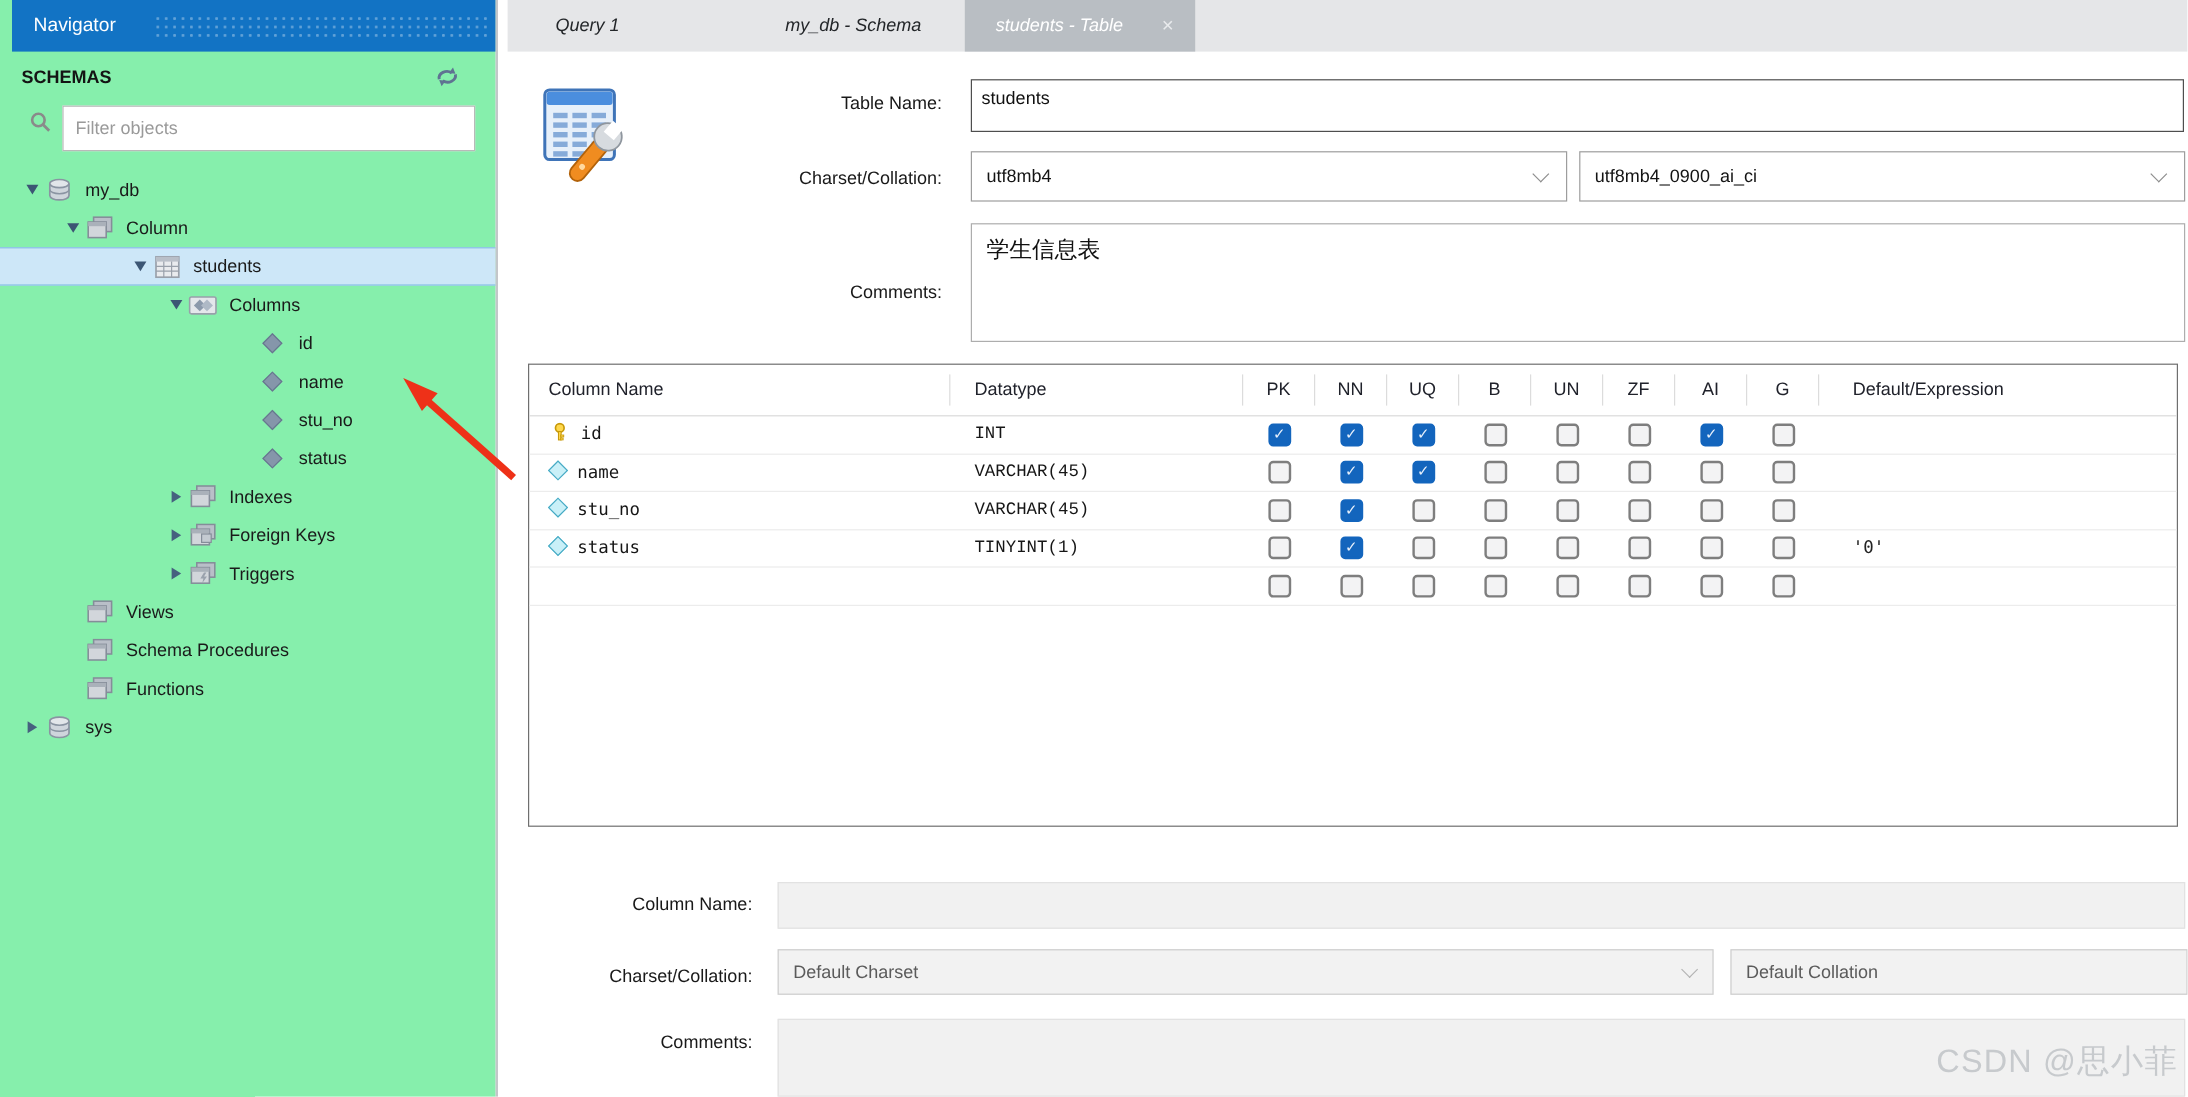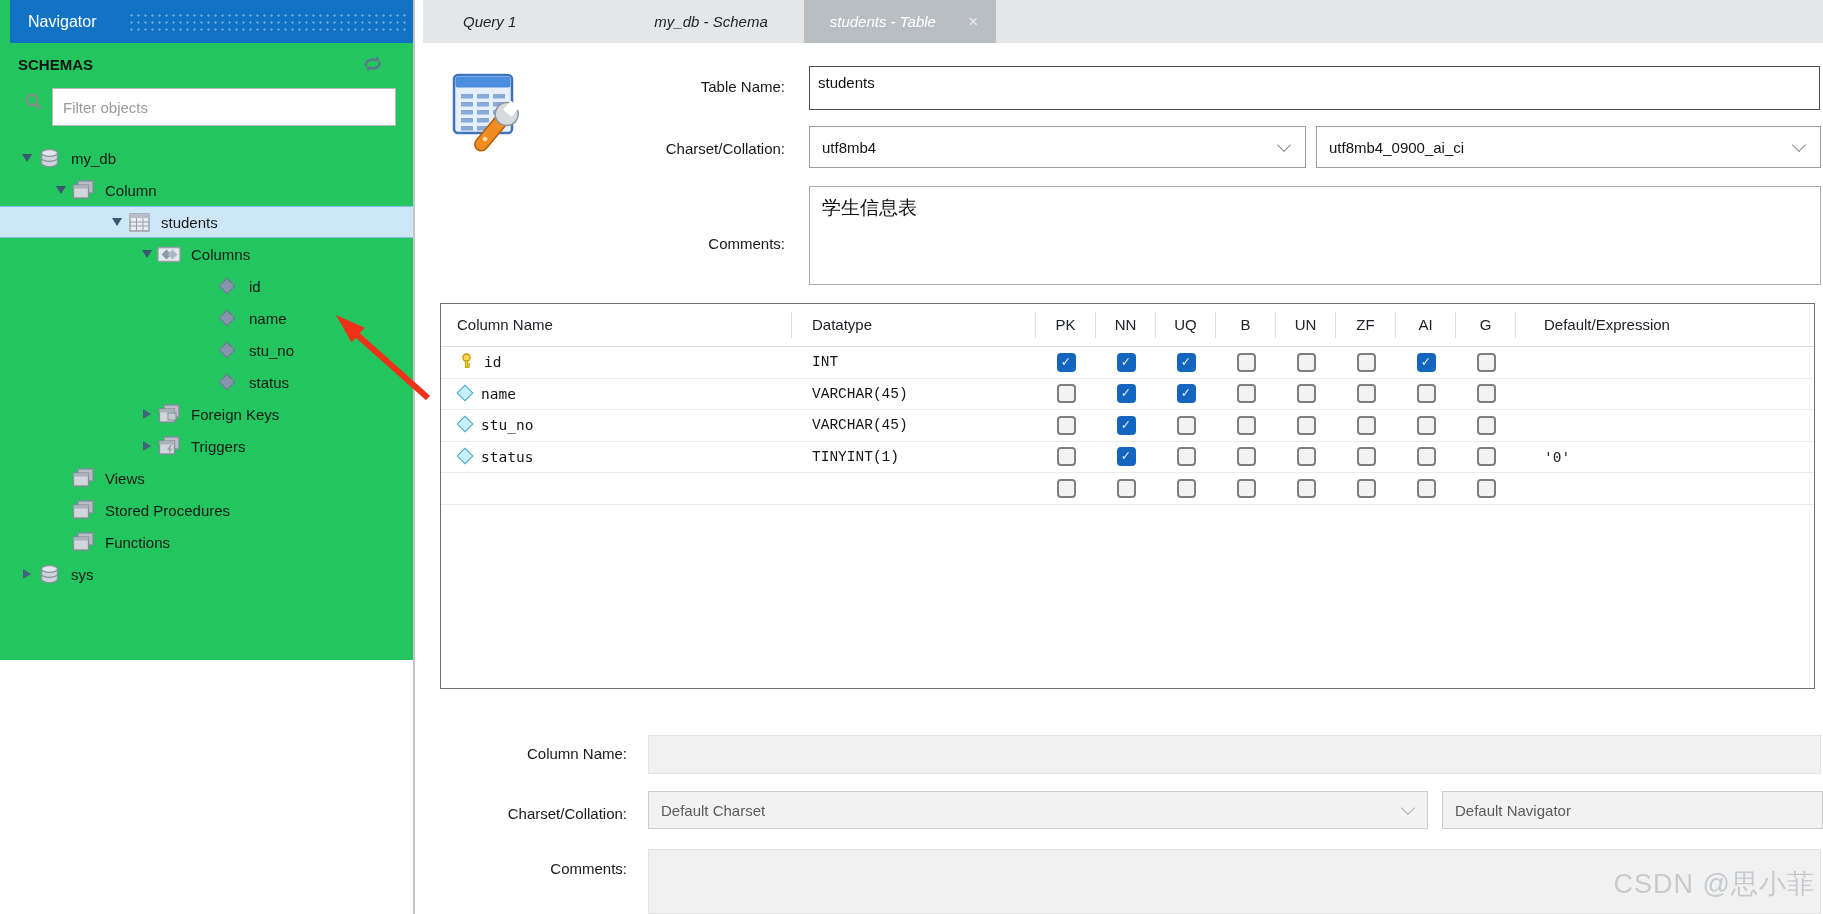--- a/index.html
+++ b/index.html
@@ -2,21 +2,21 @@
 <html><head>
 <meta charset="utf-8">
 <style>
   html,body{margin:0;padding:0;}
   body{
     width:1823px;height:914px;position:relative;overflow:hidden;
     background:#ffffff;font-family:"Liberation Sans",sans-serif;color:#1b1b1b;
     -webkit-font-smoothing:antialiased;
   }
   
-  #navigator{position:absolute;left:0;top:0;width:413px;height:660px;background:#22c55e;}
+  #navigator{position:absolute;left:0;top:0;width:413px;height:914px;background:#86efac;}
   #nav-splitter{position:absolute;left:413px;top:0;width:2px;height:914px;background:#c3c6c9;}
   .nav-title{
     position:absolute;left:10px;top:0;right:0;height:43px;background:#1273c4;color:#fff;
     font-size:16px;line-height:43px;padding-left:18px;box-sizing:border-box;
   }
   .nav-title::after{
     content:"";position:absolute;left:118px;right:6px;top:12px;bottom:12px;
     background-image:radial-gradient(rgba(255,255,255,0.33) 1px,transparent 1.4px);
     background-size:7px 7px;
   }
@@ -218,20 +218,34 @@
       <div class="tree-row">
         <span class="spacer" style="width: 138px;"></span>
         <span class="expander">
           <i class="tri-closed"></i>
         </span>
         <span class="tree-icon">
           <svg width="23" height="20" viewBox="0 0 23 20">
             <rect x="6" y="1" width="15" height="12" fill="#b9bfc8" stroke="#858d99" stroke-width="1.3"></rect>
             <rect x="1.5" y="5" width="15" height="13" fill="#d2d6db" stroke="#858d99" stroke-width="1.3"></rect>
             <rect x="1.5" y="5" width="15" height="3.5" fill="#aab1ba"></rect>
+          </svg>
+        </span>
+        <span>Indexes</span>
+      </div>
+      <div class="tree-row">
+        <span class="spacer" style="width: 138px;"></span>
+        <span class="expander">
+          <i class="tri-closed"></i>
+        </span>
+        <span class="tree-icon">
+          <svg width="23" height="20" viewBox="0 0 23 20">
+            <rect x="6" y="1" width="15" height="12" fill="#b9bfc8" stroke="#858d99" stroke-width="1.3"></rect>
+            <rect x="1.5" y="5" width="15" height="13" fill="#d2d6db" stroke="#858d99" stroke-width="1.3"></rect>
+            <rect x="1.5" y="5" width="15" height="3.5" fill="#aab1ba"></rect>
             <rect x="10" y="9" width="8" height="7" fill="#c4cad1" stroke="#858d99"></rect>
           </svg>
         </span>
         <span>Foreign Keys</span>
       </div>
       <div class="tree-row">
         <span class="spacer" style="width: 138px;"></span>
         <span class="expander">
           <i class="tri-closed"></i>
         </span>
@@ -260,21 +274,21 @@
       <div class="tree-row">
         <span class="spacer" style="width: 52px;"></span>
         <span class="expander"></span>
         <span class="tree-icon">
           <svg width="23" height="20" viewBox="0 0 23 20">
             <rect x="6" y="1" width="15" height="12" fill="#b9bfc8" stroke="#858d99" stroke-width="1.3"></rect>
             <rect x="1.5" y="5" width="15" height="13" fill="#d2d6db" stroke="#858d99" stroke-width="1.3"></rect>
             <rect x="1.5" y="5" width="15" height="3.5" fill="#aab1ba"></rect>
           </svg>
         </span>
-        <span>Stored Procedures</span>
+        <span>Schema Procedures</span>
       </div>
       <div class="tree-row">
         <span class="spacer" style="width: 52px;"></span>
         <span class="expander"></span>
         <span class="tree-icon">
           <svg width="23" height="20" viewBox="0 0 23 20">
             <rect x="6" y="1" width="15" height="12" fill="#b9bfc8" stroke="#858d99" stroke-width="1.3"></rect>
             <rect x="1.5" y="5" width="15" height="13" fill="#d2d6db" stroke="#858d99" stroke-width="1.3"></rect>
             <rect x="1.5" y="5" width="15" height="3.5" fill="#aab1ba"></rect>
           </svg>
@@ -538,21 +552,21 @@
 
 <div class="flabel" style="left:377px;top:745px;width:250px;">Column Name:</div>
 <div class="dis-field" style="left:648px;top:735px;width:1173px;height:39px;"></div>
 
 <div class="flabel" style="left:377px;top:805px;width:250px;">Charset/Collation:</div>
 <div class="dis-drop" style="left:648px;top:791px;width:780px;height:38px;">
   <span>Default Charset</span>
   <span class="chev"></span>
 </div>
 <div class="dis-drop" style="left:1442px;top:791px;width:381px;height:38px;">
-  <span>Default Navigator</span>
+  <span>Default Collation</span>
 </div>
 
 <div class="flabel" style="left:377px;top:860px;width:250px;">Comments:</div>
 <div class="dis-field" style="left:648px;top:849px;width:1173px;height:65px;"></div>
 
 <svg id="arrow-svg">
   <line x1="428" y1="398" x2="355" y2="333" stroke="#ee3118" stroke-width="6"></line>
   <polygon points="336,315 364.7,327.7 351.6,342.5" fill="#ee3118"></polygon>
 </svg>
 <div id="watermark">CSDN @思小菲</div>

